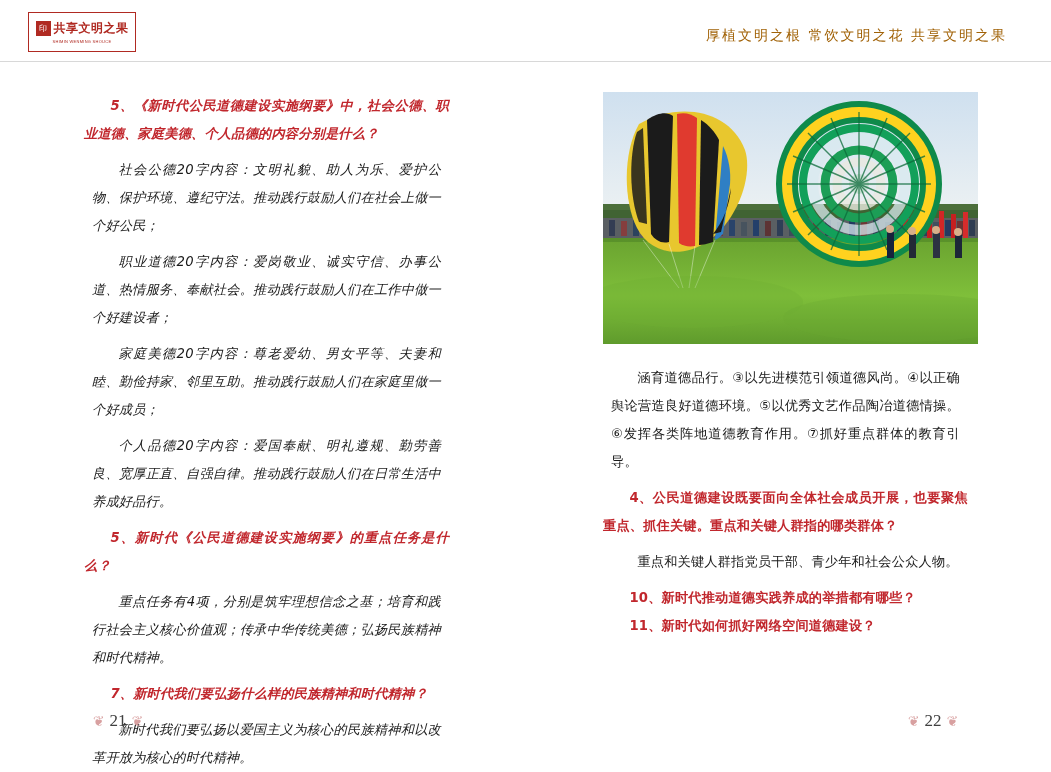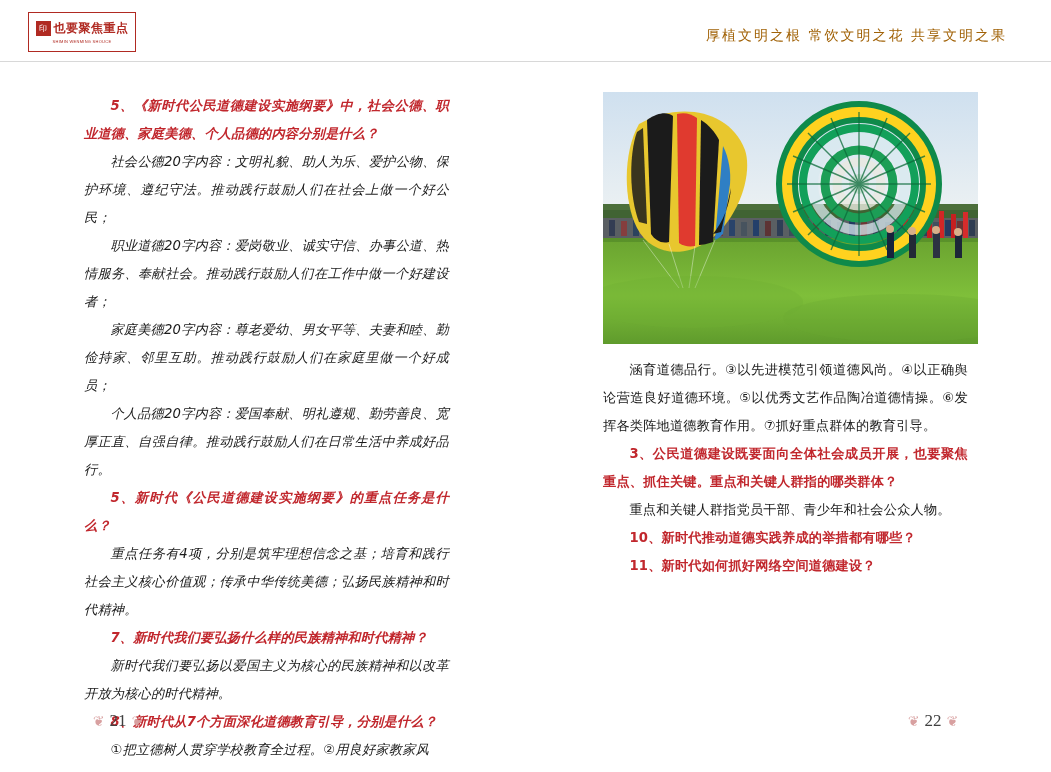--- a/index.html
+++ b/index.html
@@ -108,21 +108,21 @@
   .q {
     color: #c1272d;
     font-weight: bold;
     text-indent: 2em;
     margin: 0;
     letter-spacing: 0.2px;
   }
   .a {
     color: #1a1a1a;
     text-indent: 2em;
-    margin: 0;
+    margin: 8px;
     letter-spacing: 0.2px;
   }
 
   
   .photo {
     position: absolute;
     top: 92px;
     left: 603px;
     width: 375px;
     height: 252px;
@@ -158,21 +158,21 @@
 </style>
 </head>
 <body>
 
 <div class="page">
 
   <div class="header">
     <div class="logo-box">
       <div class="logo-main">
         <span class="logo-seal">印</span>
-        <span class="logo-title">也要聚焦重点</span>
+        <span class="logo-title">共享文明之果</span>
       </div>
       <div class="logo-sub">SHIMIN WENMING SHOUCE</div>
     </div>
     <div class="header-slogan">厚植文明之根  常饮文明之花  共享文明之果</div>
     <div class="header-rule"></div>
   </div>
 
   <div class="col col-left">
     <p class="q">5、《新时代公民道德建设实施纲要》中，社会公德、职业道德、家庭美德、个人品德的内容分别是什么？</p>
     <p class="a">社会公德20字内容：文明礼貌、助人为乐、爱护公物、保护环境、遵纪守法。推动践行鼓励人们在社会上做一个好公民；</p>
@@ -300,21 +300,21 @@
         <circle cx="355" cy="140" r="4" fill="#d8b08a"></circle>
       </g>
 
       <ellipse cx="90" cy="210" rx="110" ry="26" fill="#6fae33" opacity="0.35"></ellipse>
       <ellipse cx="300" cy="226" rx="120" ry="24" fill="#6aa831" opacity="0.3"></ellipse>
     </svg>
   </div>
 
   <div class="col col-right" style="top:356px;">
     <p class="a">涵育道德品行。③以先进模范引领道德风尚。④以正确舆论营造良好道德环境。⑤以优秀文艺作品陶冶道德情操。⑥发挥各类阵地道德教育作用。⑦抓好重点群体的教育引导。</p>
-    <p class="q">3、公民道德建设既要面向全体社会成员开展，也要聚焦重点、抓住关键。重点和关键人群指的哪类群体？</p>
+    <p class="q">4、公民道德建设既要面向全体社会成员开展，也要聚焦重点、抓住关键。重点和关键人群指的哪类群体？</p>
     <p class="a">重点和关键人群指党员干部、青少年和社会公众人物。</p>
     <p class="q">10、新时代推动道德实践养成的举措都有哪些？</p>
     <p class="q">11、新时代如何抓好网络空间道德建设？</p>
   </div>
 
   <div class="pagenum pagenum-left">
     <span class="orn">❦</span>
     <span class="pagenum-text">21</span>
     <span class="orn">❦</span>
   </div>

